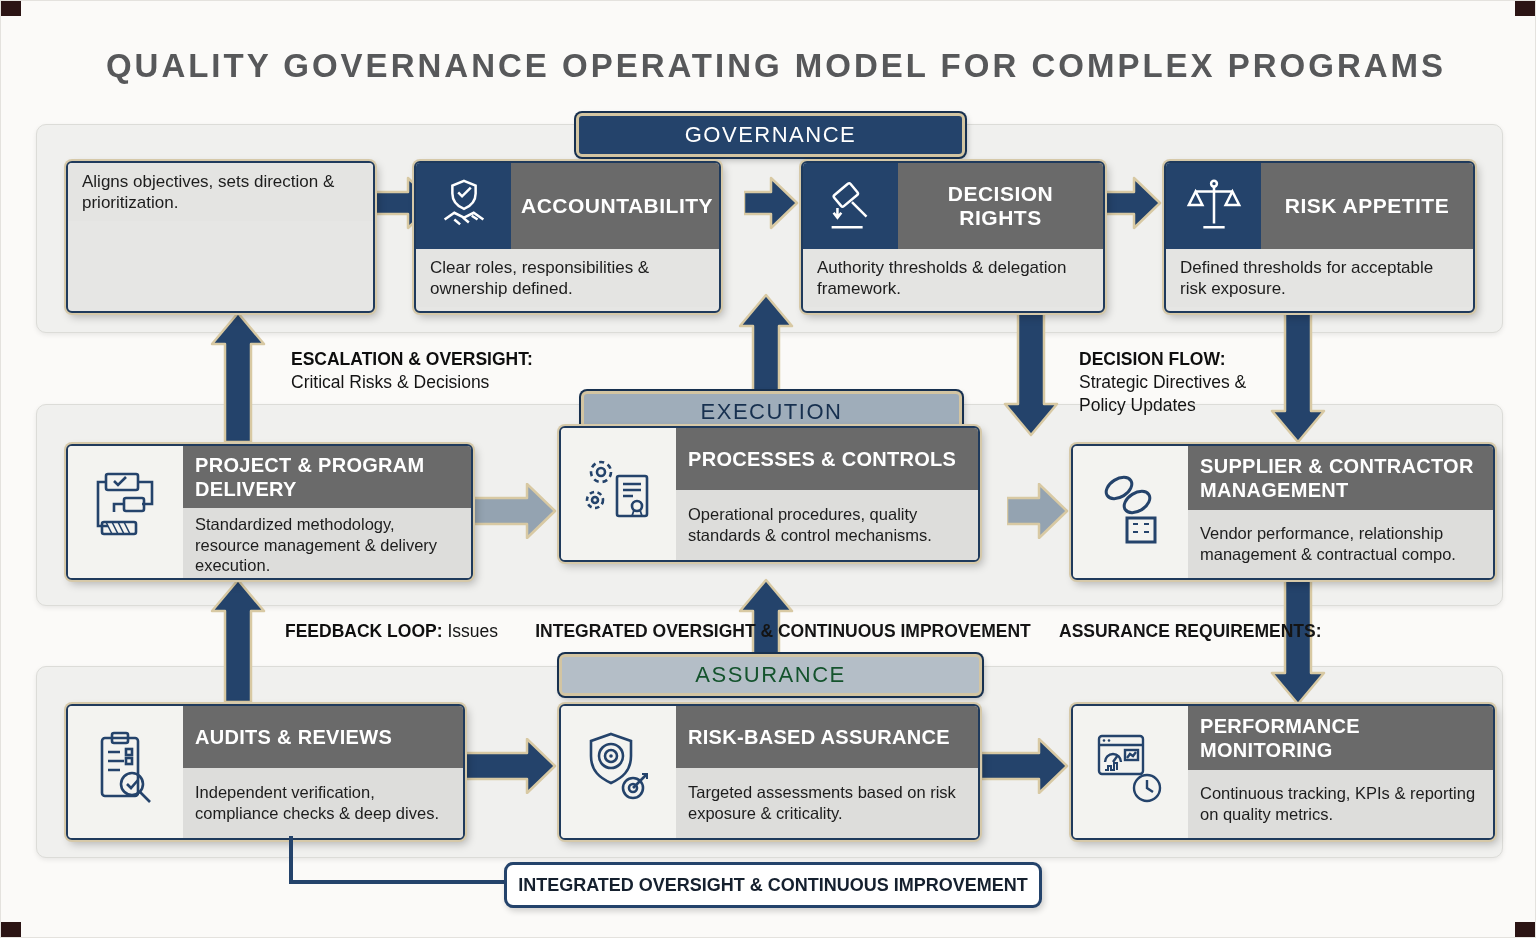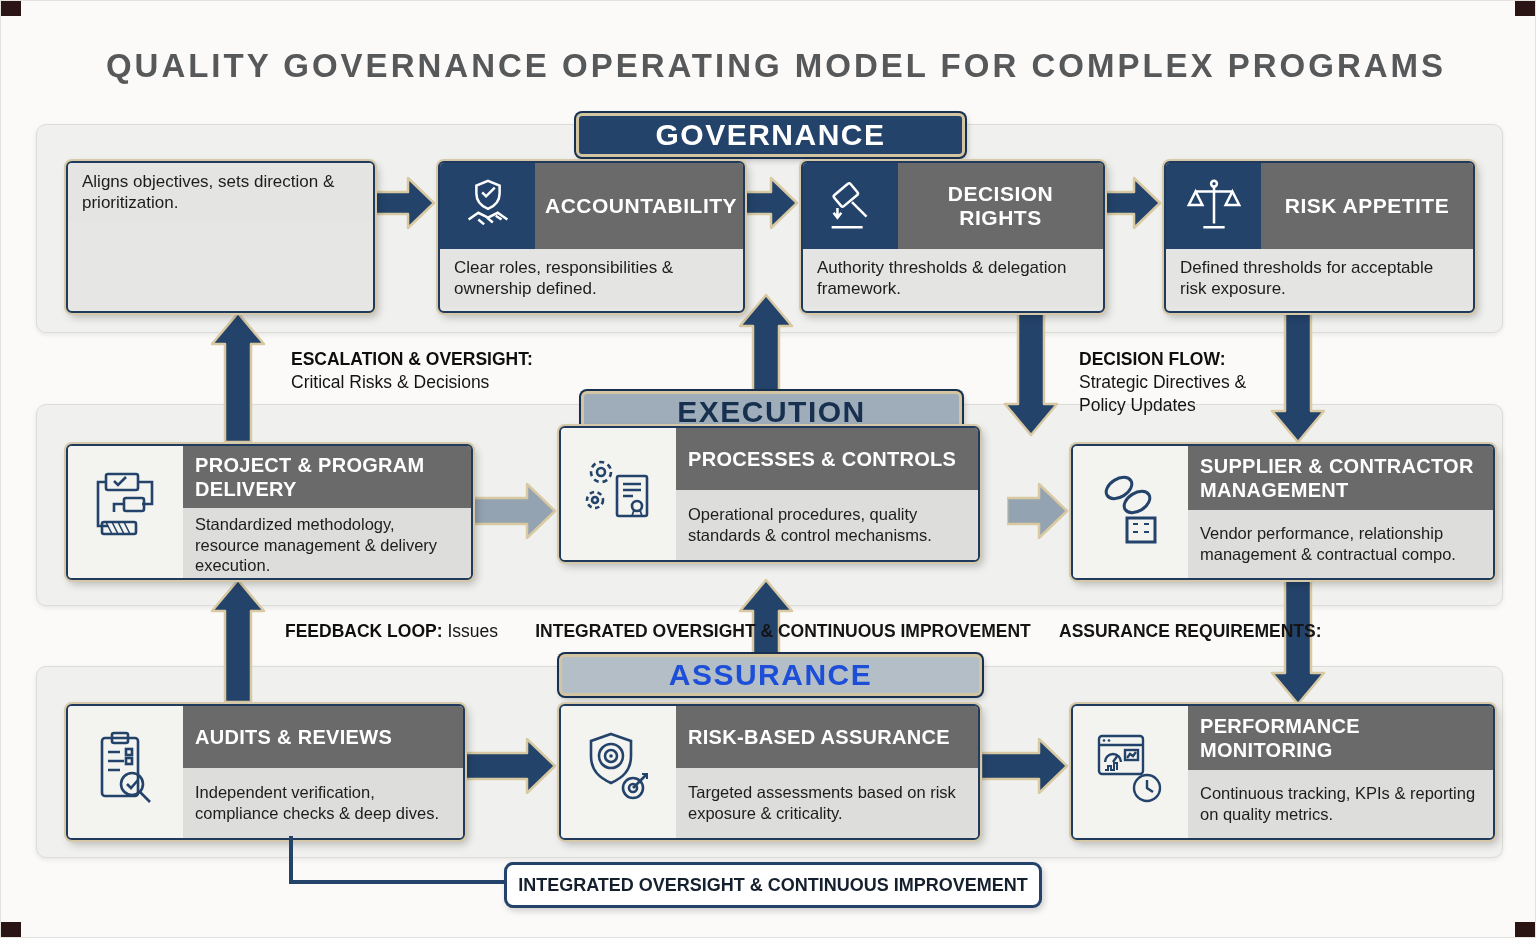--- a/index.html
+++ b/index.html
@@ -11,25 +11,25 @@
   .title{position:absolute;left:0;top:38px;width:100%;text-align:center;margin:8px;
          font-size:33px;font-weight:bold;letter-spacing:3px;color:#57585a;}
 
   .band{position:absolute;left:35px;width:1465px;background:#f0f0ee;border:1px solid #dcdcd8;
         border-radius:10px;box-shadow:0 2px 5px rgba(0,0,0,0.08);}
   .band-gov{top:123px;height:207px;}
   .band-exec{top:403px;height:200px;}
   .band-assur{top:665px;height:190px;}
 
   .pill{position:absolute;display:flex;align-items:center;justify-content:center;
-        font-weight:bold;font-size:30px;letter-spacing:1.5px;border-radius:6px;
+        font-weight:normal;font-size:22px;letter-spacing:1.5px;border-radius:6px;
         border:3px solid #d3c5a2;box-shadow:0 0 0 2px #17304f, 2px 3px 6px rgba(0,0,0,.25);}
   .pill-gov{left:575px;top:112px;width:383px;height:38px;background:#24436b;color:#ffffff;}
   .pill-exec{left:580px;top:390px;width:375px;height:36px;background:#9fadba;color:#17304f;}
-  .pill-assur{left:558px;top:653px;width:417px;height:36px;background:#b4bec7;color:#1d4ed8;}
+  .pill-assur{left:558px;top:653px;width:417px;height:36px;background:#b4bec7;color:#14532d;}
 
   .arrow{position:absolute;}
 
   .box{position:absolute;border:2px solid #1f3a5c;border-radius:6px;overflow:hidden;
        box-shadow:0 0 0 2px #d6c9a9, 3px 4px 8px rgba(0,0,0,.25);background:#e6e6e4;}
   
   .bt-header{display:flex;height:86px;}
   .bt-icon{width:95px;flex:0 0 95px;background:#24436b;color:#ffffff;
            display:flex;align-items:center;justify-content:center;}
   .bt-title{flex:1;background:#6a6a6a;color:#ffffff;font-weight:bold;font-size:21px;
@@ -137,21 +137,21 @@
     <b>FEEDBACK LOOP:</b>
     <span>Issues</span>
   </div>
   <div class="conn-label center-label" style="left:528px;top:619px;width:508px">INTEGRATED OVERSIGHT &amp; CONTINUOUS IMPROVEMENT</div>
   <div class="conn-label" style="left:1058px;top:619px;font-weight:bold">ASSURANCE REQUIREMENTS:</div>
 
   <div class="box" style="left:65px;top:160px;width:305px;height:148px">
     <div class="bt-desc">Aligns objectives, sets direction &amp; prioritization.</div>
   </div>
 
-  <div class="box" style="left:437px;top:160px;width:303px;height:148px">
+  <div class="box" style="left:413px;top:160px;width:303px;height:148px">
     <div class="bt-header">
       <div class="bt-icon">
         <svg class="icon" width="62" height="62" viewBox="0 0 64 64" fill="none" stroke="currentColor" stroke-width="2.6">
           <path d="M32 6 l12 5 v8 c0 8 -5 13 -12 16 c-7 -3 -12 -8 -12 -16 v-8 z"></path>
           <path d="M26 18 l4 4 l9 -9"></path>
           <path d="M12 46 l10 -7 l10 5 l10 -5 l10 7"></path>
           <path d="M22 46 l6 5 m3 -7 l6 5 m3 -7 l6 4"></path>
         </svg>
       </div>
       <div class="bt-title">ACCOUNTABILITY</div>

